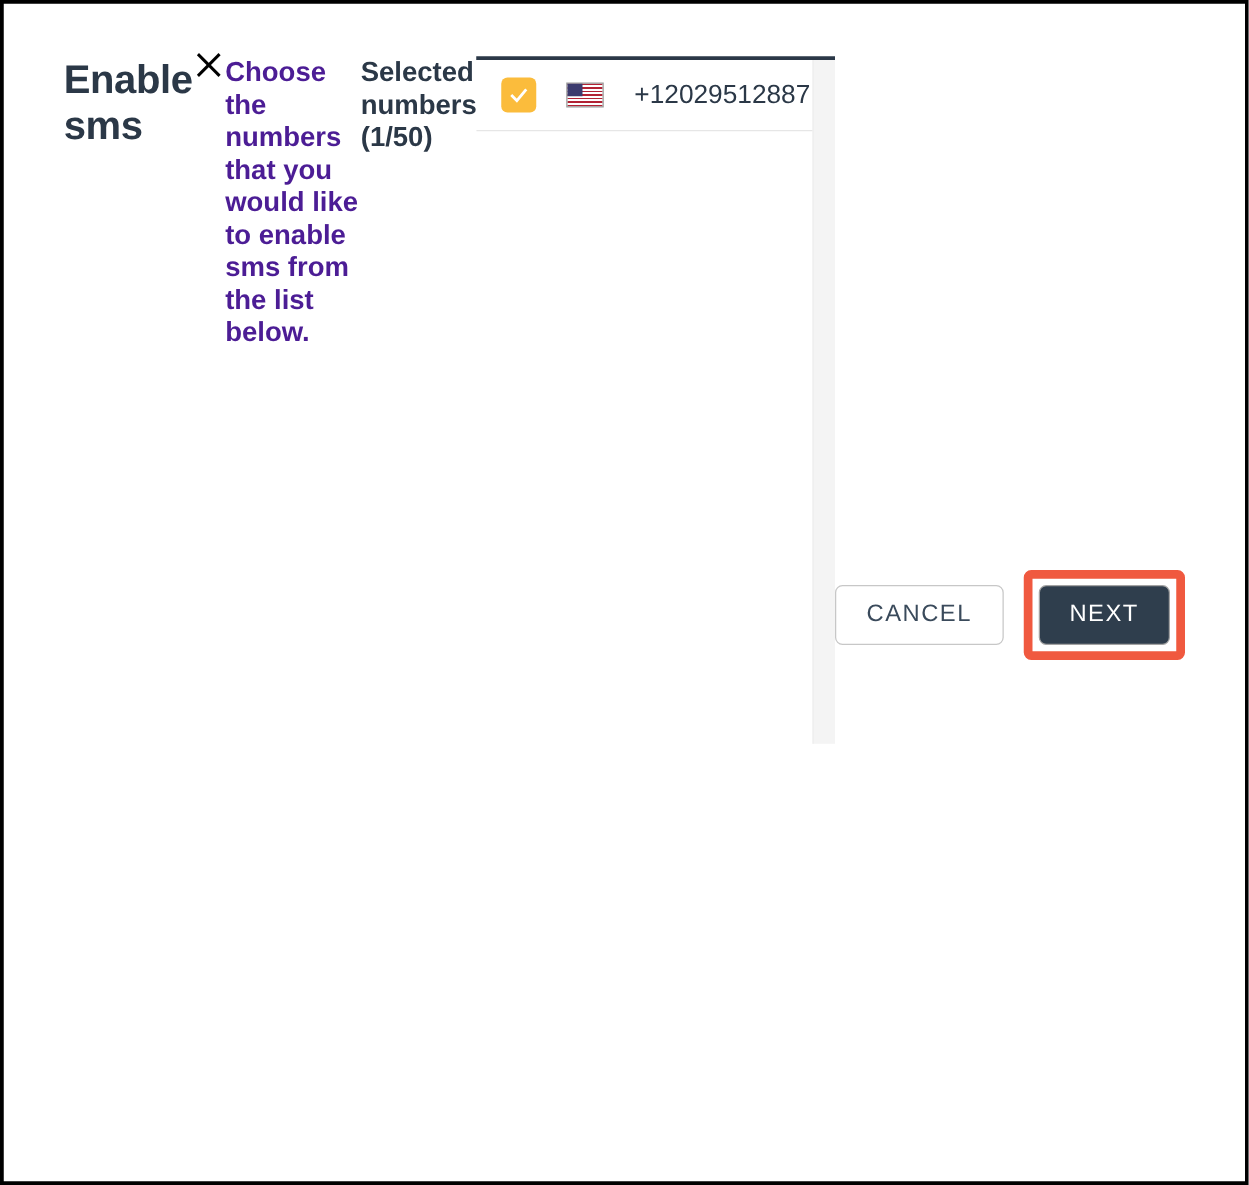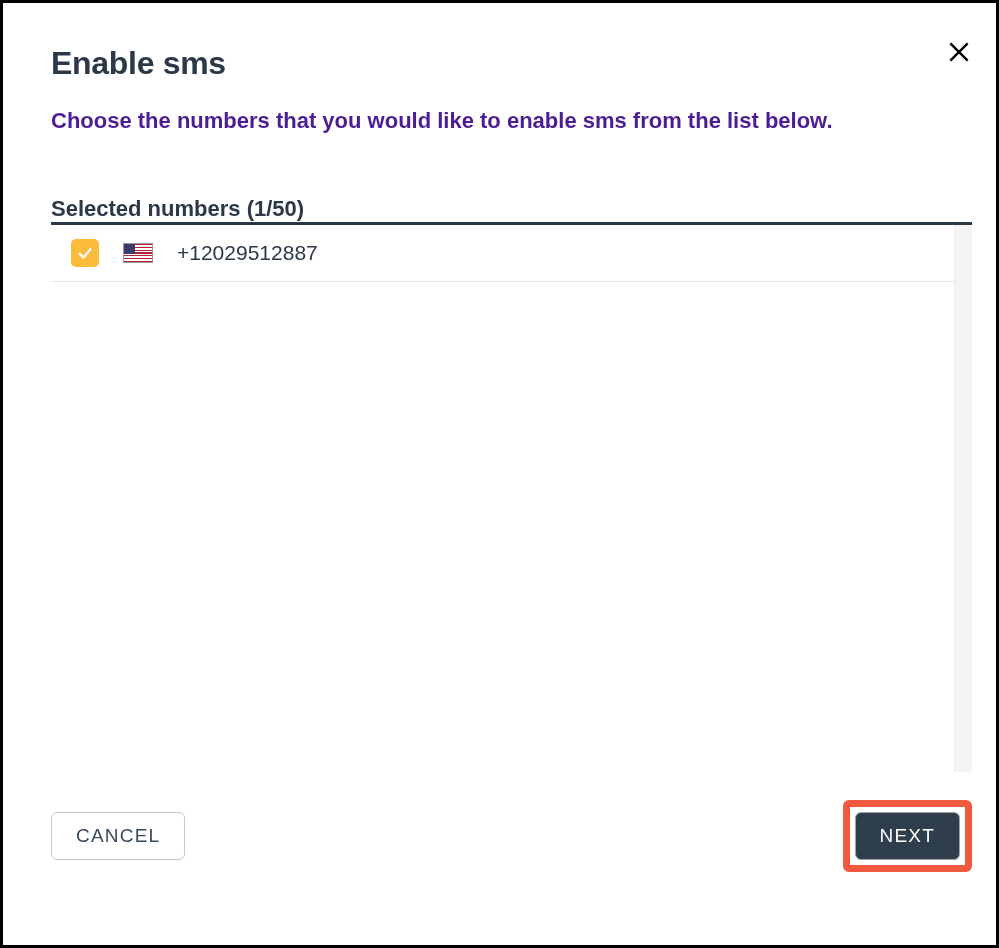--- a/index.html
+++ b/index.html
@@ -13,22 +13,21 @@
       width: 999px;
       height: 948px;
       position: relative;
     }
     .modal-outer {
       width: 999px;
       height: 948px;
       border: 3px solid #000000;
       background: #ffffff;
       display: flex;
-      flex-direction: column;
-      padding: 42px 24px 34px 48px;
+      padding: 42px 48px 34px 48px;
     }
     .modal-header {
       display: flex;
       justify-content: space-between;
       align-items: flex-start;
       margin-bottom: 26px;
     }
     .modal-title {
       font-size: 32px;
       font-weight: 700;

